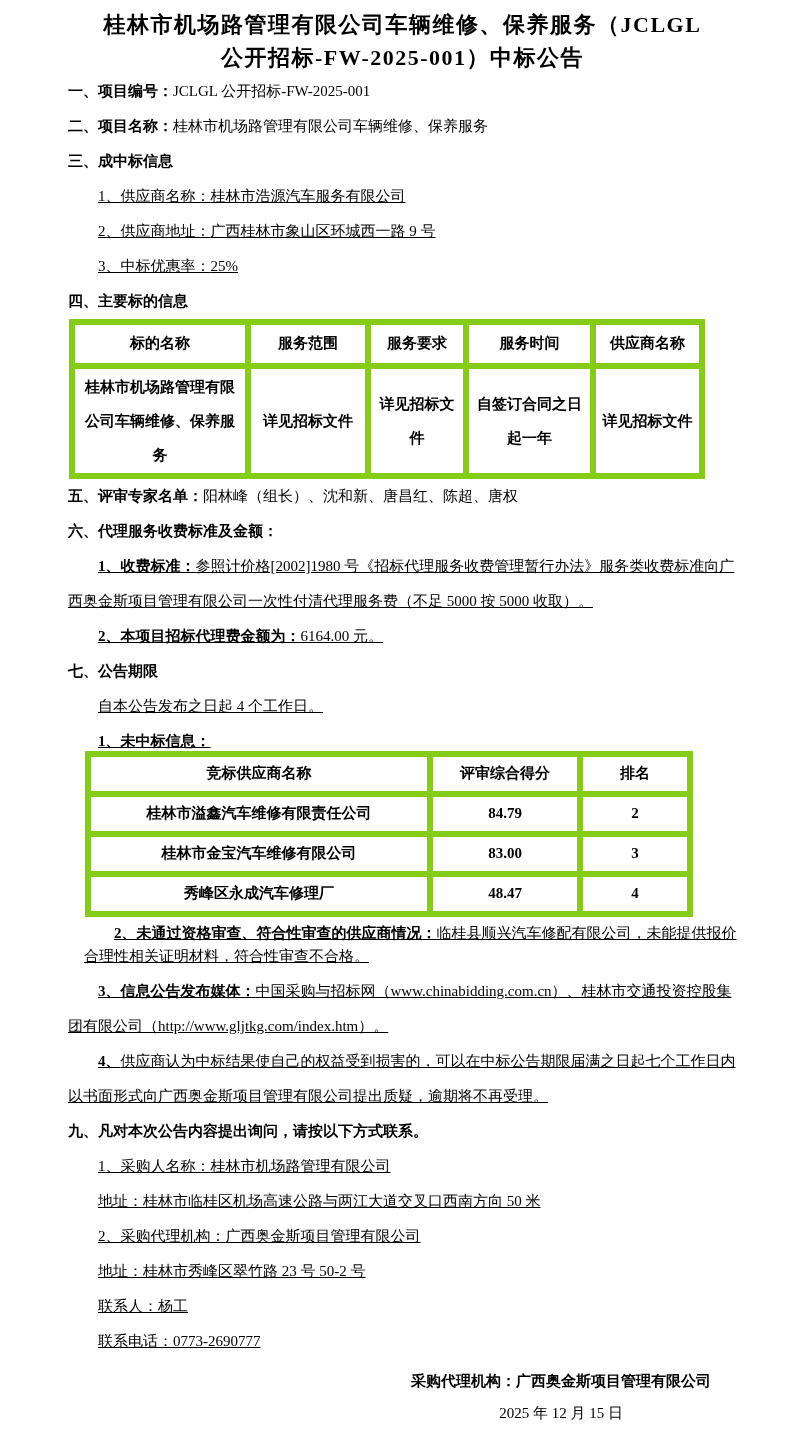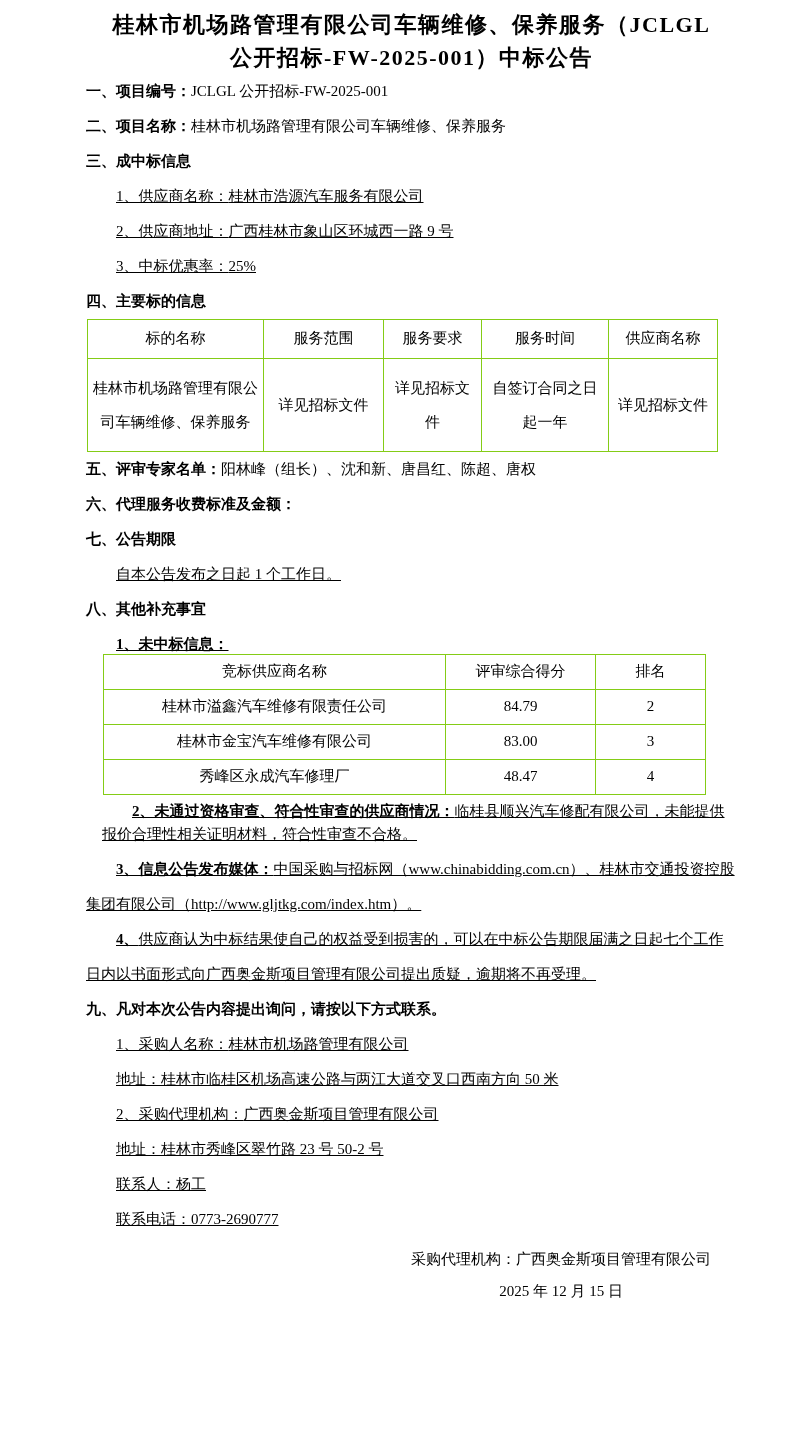--- a/index.html
+++ b/index.html
@@ -11,21 +11,21 @@
     width: 793px;
     height: 1445px;
     overflow: hidden;
     color: #000000;
     font-family: "Liberation Serif", "DejaVu Serif", serif;
   }
   .page {
     box-sizing: border-box;
     width: 793px;
     height: 1283px;
-    padding: 8px 56px 0 86px;
+    padding: 8px 56px 0 68px;
   }
   .doc-title {
     margin: 0;
     font-size: 22px;
     font-weight: bold;
     text-align: center;
     line-height: 33px;
     letter-spacing: 1.5px;
   }
   p {
@@ -35,24 +35,24 @@
     white-space: normal;
   }
   .indent { text-indent: 30px; text-decoration: underline; }
   b, .bold { font-weight: bold; }
   table {
     border-collapse: collapse;
     font-size: 15px;
     table-layout: fixed;
   }
   th, td {
-    border: 1px solid #84cc16;
+    border: 6px solid #84cc16;
     text-align: center;
     vertical-align: middle;
-    font-weight: normal;
+    font-weight: bold;
     padding: 1px 4px;
     line-height: 1.45;
     overflow: hidden;
     word-break: break-all;
   }
   .subject-table {
     width: 630px;
     margin: 0 0 0 1px;
   }
   .subject-table th { height: 36px; }
@@ -65,21 +65,21 @@
   .tight {
     line-height: 23px;
     margin: 5px 0 6px 16px;
   }
   .footer {
     margin: 6px 26px 0 auto;
     width: fit-content;
     font-size: 15px;
     line-height: 32px;
   }
-  .footer .agency-line { font-weight: normal; }
+  .footer .agency-line { font-weight: bold; }
   .footer .date-line { text-align: center; }
 </style>
 </head>
 <body>
 
 <div class="page">
 
   <h1 class="doc-title"><span>桂林市机场路管理有限公司车辆维修、保养服务（JCLGL</span><br><span>公开招标-FW-2025-001）中标公告</span></h1>
 
   <p><b>一、项目编号：</b><span>JCLGL 公开招标-FW-2025-001</span></p>
@@ -119,27 +119,28 @@
       <td>自签订合同之日起一年</td>
       <td>详见招标文件</td>
     </tr>
   </tbody>
     </table>
 
   <p><b>五、评审专家名单：</b><span>阳林峰（组长）、沈和新、唐昌红、陈超、唐权</span></p>
 
   <p class="bold">六、代理服务收费标准及金额：</p>
 
+  <p class="indent"><b>1、收费标准：</b><span>参照计价格[2002]1980 号《招标代理服务收费管理暂行办法》服务类收费标准向广西奥金斯项目管理有限公司一次性付清代理服务费（不足 5000 按 5000 收取）。</span></p>
 
+  <p class="indent"><b>2、本项目招标代理费金额为：</b><span>6164.00 元。</span></p>
 
   <p class="bold">七、公告期限</p>
 
-  <p class="indent">自本公告发布之日起 1 个工作日。</p>
+  <p class="indent">自本公告发布之日起 4 个工作日。</p>
 
-  <p class="bold">八、其他补充事宜</p>
 
   <p class="indent bold">1、未中标信息：</p>
 
   <table class="losing-table">
     <colgroup>
       <col style="width:342px">
         <col style="width:150px">
         <col style="width:110px">
     </colgroup>
     <tbody>

